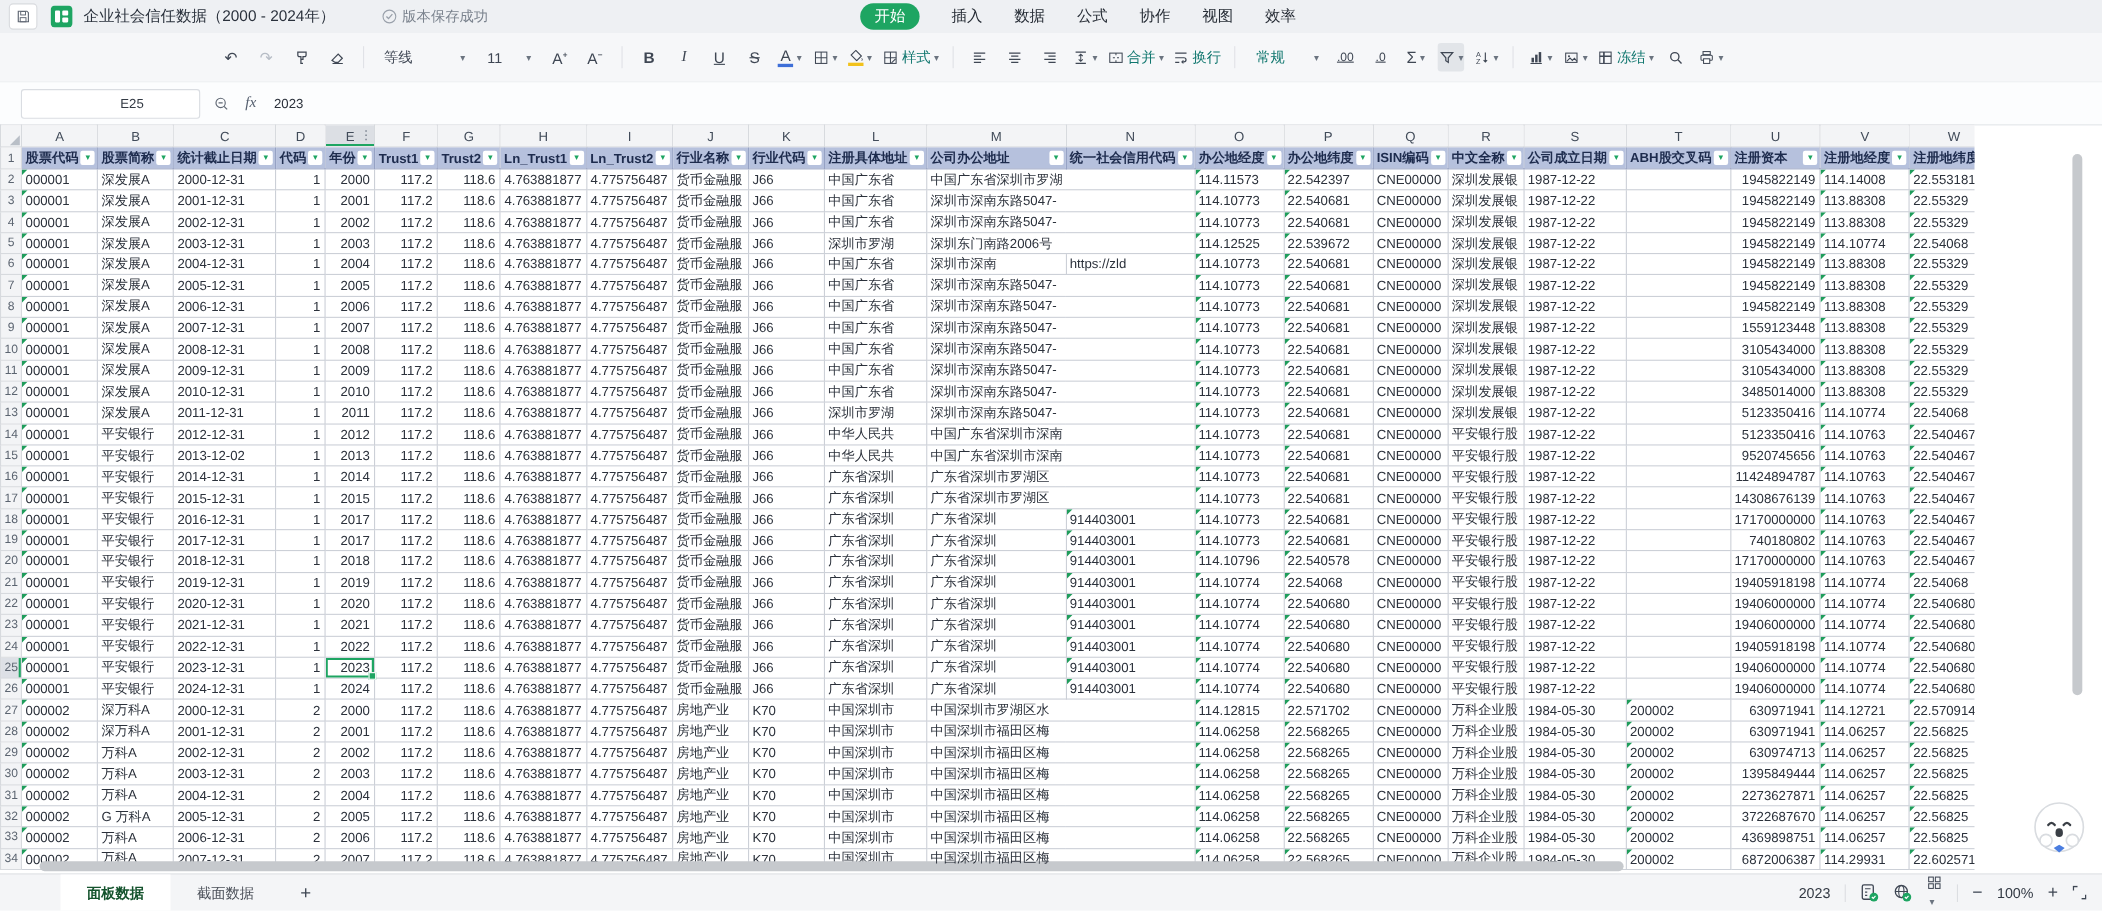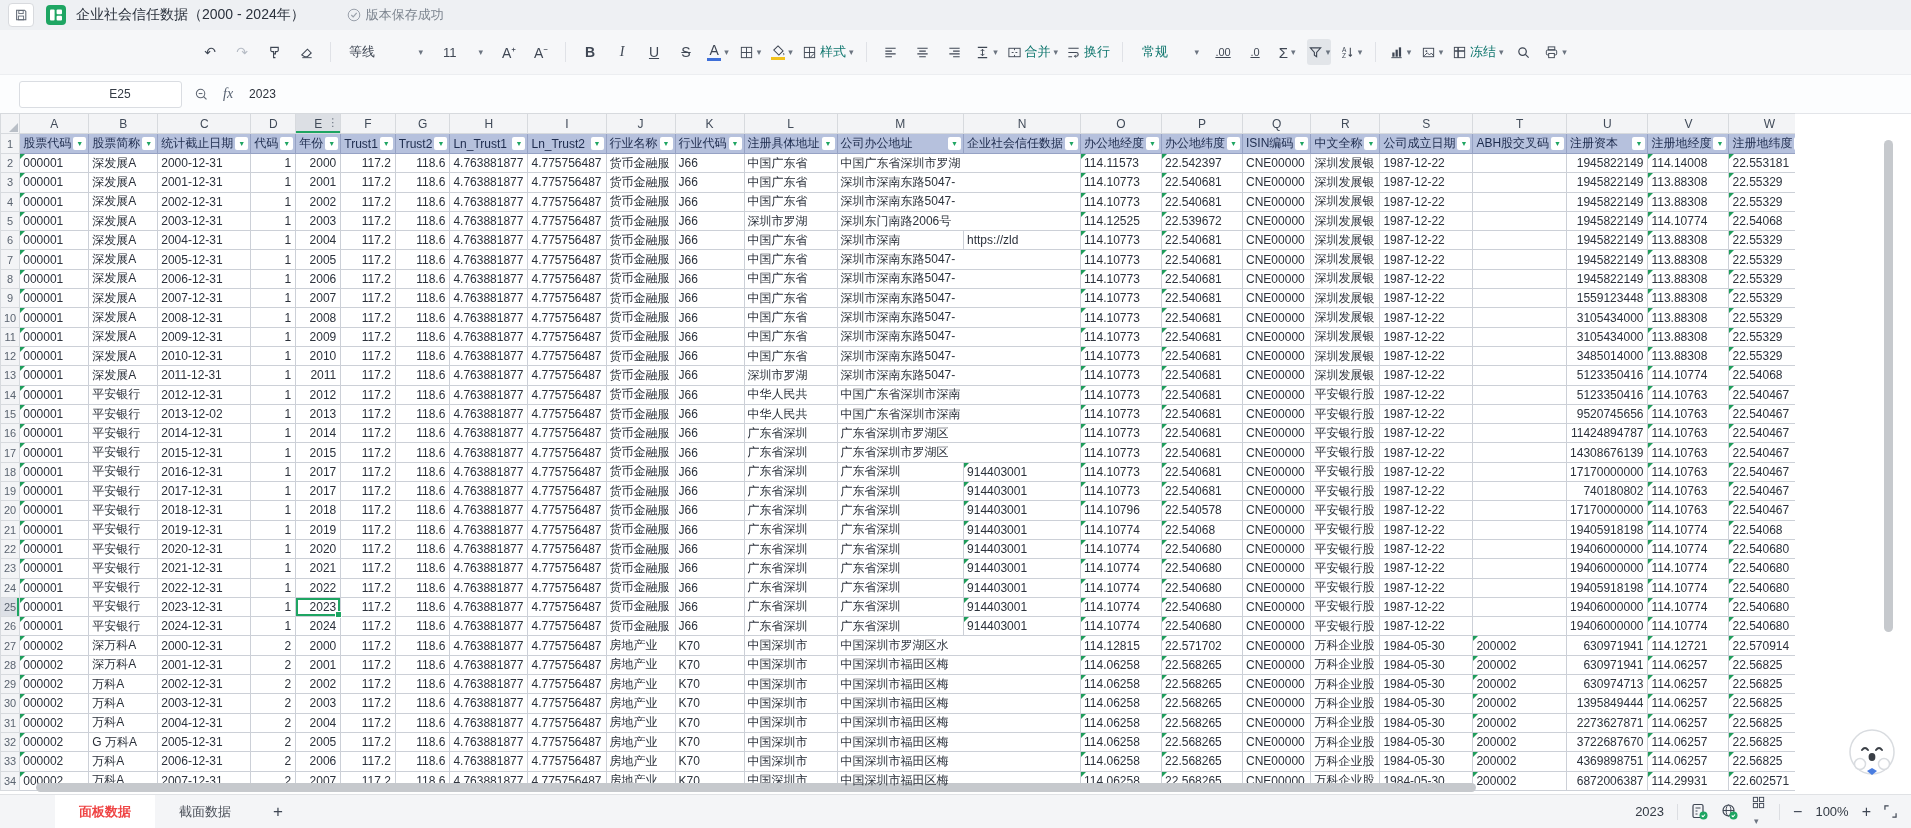--- a/index.html
+++ b/index.html
@@ -56,21 +56,21 @@
   tr.drow{height:19.3px;}
   .corner{background:#f3f4f6;border-color:#d7dade;position:relative;}
   .corner-tri{position:absolute;right:1px;bottom:1px;width:0;height:0;
     border-left:9px solid transparent;border-bottom:9px solid #b9bfc7;}
   .colletter{background:#f3f4f6;border-color:#d7dade;color:#414b59;text-align:center;position:relative;}
   .colletter.hl{background:#dcdfe4;box-shadow:inset 0 -2px 0 #1ea562;}
   .dots{position:absolute;right:2px;top:2px;font-size:11px;color:#6a7380;}
   .rownum{background:#f3f4f6;border-color:#d7dade;color:#5b6470;font-size:11px;text-align:center;}
   .rownum.hl{background:#dde0e6;box-shadow:inset -2px 0 0 #1ea562;}
   .field{background:#b6c1dd;border-color:#96a2c4;color:#1d2b4d;text-align:left;position:relative;
-    padding-right:17px;}
+    padding-right:17px;font-weight:bold;}
   .filter-btn{position:absolute;right:2px;top:3px;width:13px;height:13px;background:#fff;
     border-radius:2px;display:flex;align-items:center;justify-content:center;}
   .filter-btn::after{content:"▼";font-size:7px;color:#1ea562;}
   td{color:#2b313b;position:relative;}
   td.ar{text-align:right;padding-right:4px;}
   td.al{text-align:left;}
   td.ovf{overflow:visible;border-right:none;z-index:2;}
   td.nol{border-left:none;}
   .tri{position:absolute;left:0;top:0;width:0;height:0;
     border-top:5px solid #1f9d5b;border-right:5px solid transparent;}
@@ -79,21 +79,21 @@
     border:1px solid #fff;z-index:6;}
   
   .hscroll{position:absolute;left:36px;top:783px;width:1440px;height:9px;border-radius:5px;background:#c6c9cd;}
   .vscroll{position:absolute;left:1884px;top:140px;width:9px;height:492px;border-radius:5px;background:#c6c9cd;}
   .mascot{position:absolute;left:1845px;top:726px;}
   
   .sheetbar{bottom:0;height:33px;background:#f4f5f7;border-top:1px solid #e0e2e5;
     display:flex;align-items:center;}
   .stabs{display:flex;align-items:center;height:100%;margin-left:55px;}
   .stab{height:100%;display:flex;align-items:center;padding:0 24px;font-size:13px;color:#4a4f58;}
-  .stab.active{background:#fff;color:#ef4444;font-weight:bold;}
+  .stab.active{background:#fff;color:#14532d;font-weight:bold;}
   .addsheet{margin-left:18px;font-size:17px;color:#3f4754;}
   .statusright{position:absolute;right:14px;bottom:0;height:33px;display:flex;align-items:center;gap:13px;}
   .statusright .txt{font-size:13px;color:#333a44;}
   .sdiv{width:1px;height:16px;background:#dcdee2;}
   .zbtn{font-size:16px;color:#3f4754;}
   .badge{fill:#1ea562;}
 </style>
 </head>
 <body>
 
@@ -114,20 +114,29 @@
     </svg>
   </div>
   <span class="doctitle">企业社会信任数据（2000 - 2024年）</span>
   <span class="savestatus">
     <svg class="ic" width="14" height="14" viewBox="0 0 14 14">
       <circle cx="7" cy="7" r="5.8" fill="none" stroke="#9aa1ab"></circle>
       <path d="M4.3 7l1.9 1.9 3.5-4" fill="none" stroke="#9aa1ab" stroke-width="1.2"></path>
     </svg>
     <span>版本保存成功</span>
   </span>
+  <div class="menutabs">
+      <span class="mtab active">开始</span>
+      <span class="mtab">插入</span>
+      <span class="mtab">数据</span>
+      <span class="mtab">公式</span>
+      <span class="mtab">协作</span>
+      <span class="mtab">视图</span>
+      <span class="mtab">效率</span>
+    </div>
 </div>
 
 <div class="bar toolbar">
   <span class="tbtn">
       <span>↶</span>
     </span>
   <span class="tbtn dim">
       <span>↷</span>
     </span>
   <span class="tbtn">
@@ -373,21 +382,21 @@
           <th class="field"><span class="ft">代码</span><span class="filter-btn"></span></th>
           <th class="field"><span class="ft">年份</span><span class="filter-btn"></span></th>
           <th class="field"><span class="ft">Trust1</span><span class="filter-btn"></span></th>
           <th class="field"><span class="ft">Trust2</span><span class="filter-btn"></span></th>
           <th class="field"><span class="ft">Ln_Trust1</span><span class="filter-btn"></span></th>
           <th class="field"><span class="ft">Ln_Trust2</span><span class="filter-btn"></span></th>
           <th class="field"><span class="ft">行业名称</span><span class="filter-btn"></span></th>
           <th class="field"><span class="ft">行业代码</span><span class="filter-btn"></span></th>
           <th class="field"><span class="ft">注册具体地址</span><span class="filter-btn"></span></th>
           <th class="field"><span class="ft">公司办公地址</span><span class="filter-btn"></span></th>
-          <th class="field"><span class="ft">企业社会信任数据</span><span class="filter-btn"></span></th>
+          <th class="field"><span class="ft">统一社会信用代码</span><span class="filter-btn"></span></th>
           <th class="field"><span class="ft">办公地经度</span><span class="filter-btn"></span></th>
           <th class="field"><span class="ft">办公地纬度</span><span class="filter-btn"></span></th>
           <th class="field"><span class="ft">ISIN编码</span><span class="filter-btn"></span></th>
           <th class="field"><span class="ft">中文全称</span><span class="filter-btn"></span></th>
           <th class="field"><span class="ft">公司成立日期</span><span class="filter-btn"></span></th>
           <th class="field"><span class="ft">ABH股交叉码</span><span class="filter-btn"></span></th>
           <th class="field"><span class="ft">注册资本</span><span class="filter-btn"></span></th>
           <th class="field"><span class="ft">注册地经度</span><span class="filter-btn"></span></th>
           <th class="field"><span class="ft">注册地纬度</span><span class="filter-btn"></span></th>
         </tr>

